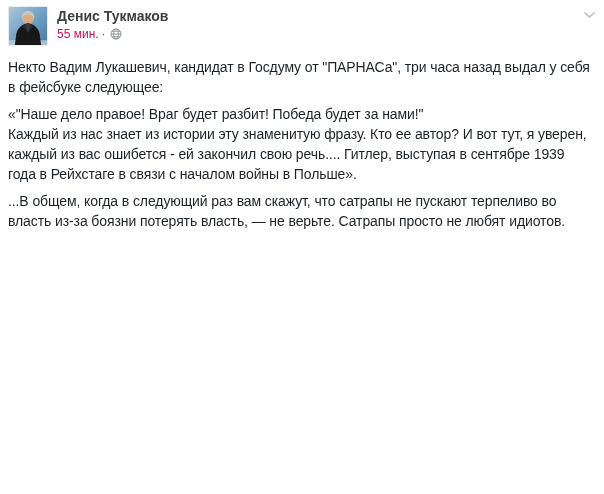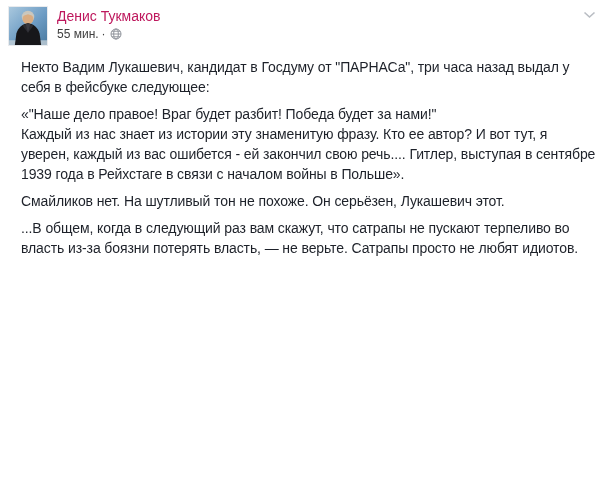--- a/index.html
+++ b/index.html
@@ -22,45 +22,45 @@
     flex: 0 0 40px;
     cursor: pointer;
     border: 1px solid #e9ebee;
     box-sizing: border-box;
     overflow: hidden;
   }
   .avatar svg { display: block; }
   .header-text { margin-left: 9px; padding-top: 2px; }
   .author-name {
     font-size: 14px;
-    font-weight: 400;
-    color: #be185d;
+    font-weight: 700;
+    color: #404040;
     line-height: 17px;
     cursor: pointer;
   }
   .post-meta {
     margin-top: 2px;
     font-size: 12px;
-    color: #404040;
+    color: #be185d;
     line-height: 14px;
     display: flex;
     align-items: center;
   }
   .meta-sep { margin: 0 3px; }
   .globe-icon { display: inline-flex; margin-left: 1px; }
   .menu-button {
     position: absolute;
     top: 5px; right: 5px;
     width: 20px; height: 18px;
     display: flex; align-items: center; justify-content: center;
     cursor: pointer;
   }
 
   .post-body {
-    padding: 11px 8px 0 21px;
+    padding: 11px 8px 0 8px;
     font-size: 14px;
     line-height: 20px;
     color: #1d2129;
     letter-spacing: -0.1px;
   }
   .post-body p {
     margin: 0 0 7px 0;
     white-space: pre-line;
   }
 </style>
@@ -114,17 +114,16 @@
           <polyline points="1.5,1.5 6.5,6 11.5,1.5"></polyline>
         </svg>
       </span>
     </div>
   </div>
 
   <div class="post-body">
     <p>Некто Вадим Лукашевич, кандидат в Госдуму от "ПАРНАСа", три часа назад выдал у себя в фейсбуке следующее:</p>
     <p>«"Наше дело правое! Враг будет разбит! Победа будет за нами!"
 Каждый из нас знает из истории эту знаменитую фразу. Кто ее автор? И вот тут, я уверен, каждый из вас ошибется - ей закончил свою речь.... Гитлер, выступая в сентябре 1939 года в Рейхстаге в связи с началом войны в Польше».</p>
-    <p>Смайликов нет. На шутливый тон не похоже. Он серьёзен, Лукашевич этот.</p>
     <p>...В общем, когда в следующий раз вам скажут, что сатрапы не пускают терпеливо во власть из-за боязни потерять власть, — не верьте. Сатрапы просто не любят идиотов.</p>
   </div>
 
 </div>
 
 </body></html>

